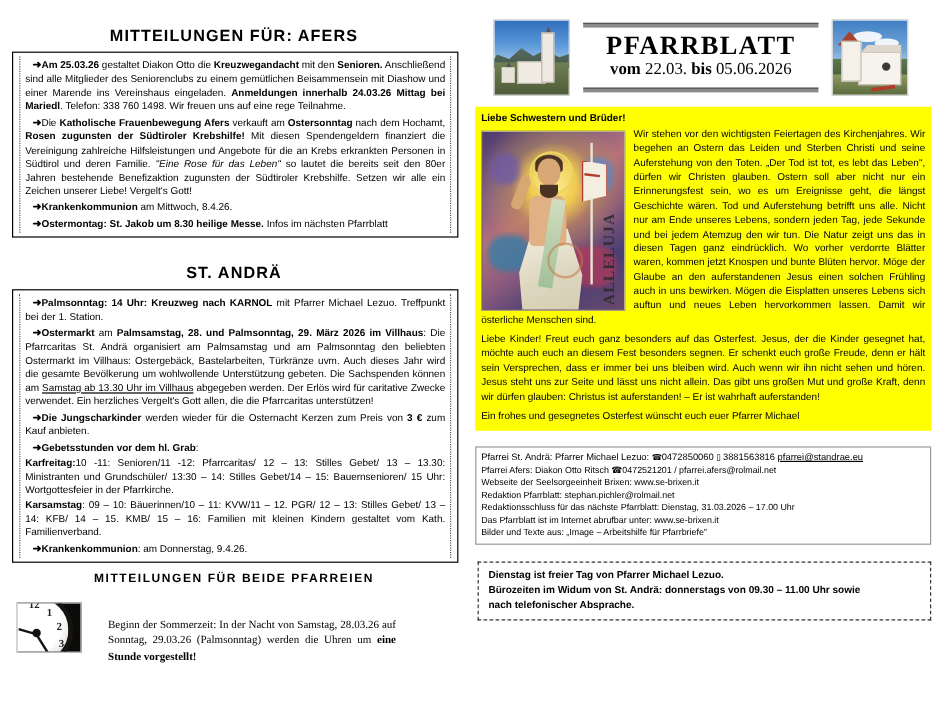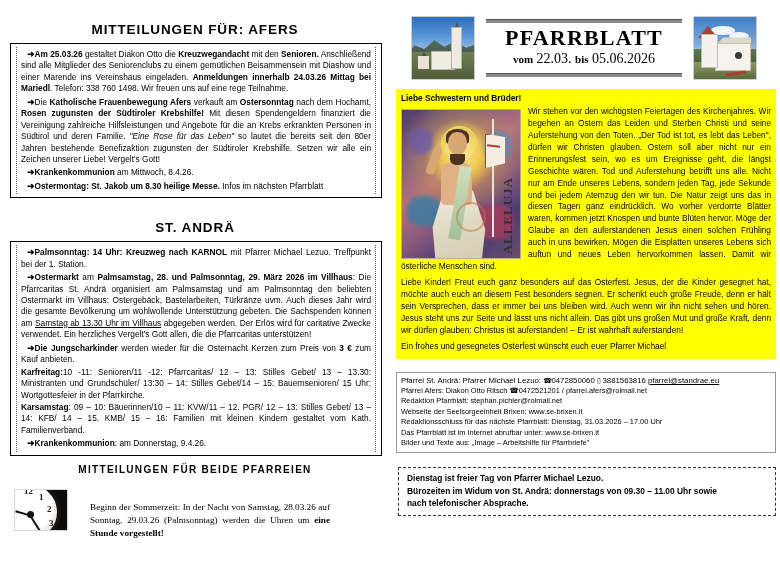--- a/index.html
+++ b/index.html
@@ -271,21 +271,21 @@
     font-weight: bold;
     font-size: 13.5px;
     letter-spacing: 0.6px;
     line-height: 1.3;
   }
   .t-date {
     font-family: "Liberation Serif", serif;
     font-size: 14px;
     line-height: 1.35;
   }
-  .t-date .sm { font-size: 11px; font-weight: bold; }
+  .t-date .sm { font-size: 14px; font-weight: bold; }
 
   .yellow {
     background: #ffff00;
     margin: 9px 4px 0 6px;
     padding: 4px 5px 5px 5px;
     font-size: 8.3px;
     line-height: 1.44;
     text-align: justify;
     position: relative;
   }
@@ -417,20 +417,21 @@
         </div>
     </div>
 
     <div class="section-title">ST. ANDRÄ</div>
 
     <div class="notice-box">
       <div class="inner" id="andrae-items">
           <p class="item hang"><span class="arrow">➜</span><b>Palmsonntag: 14 Uhr: Kreuzweg nach KARNOL</b> mit Pfarrer Michael Lezuo. Treffpunkt bei der 1. Station.</p>
           <p class="item hang"><span class="arrow">➜</span><b>Ostermarkt</b> am <b>Palmsamstag, 28. und Palmsonntag, 29. März 2026 im Villhaus</b>: Die Pfarrcaritas St. Andrä organisiert am Palmsamstag und am Palmsonntag den beliebten Ostermarkt im Villhaus: Ostergebäck, Bastelarbeiten, Türkränze uvm. Auch dieses Jahr wird die gesamte Bevölkerung um wohlwollende Unterstützung gebeten. Die Sachspenden können am <span class="u">Samstag ab 13.30 Uhr im Villhaus</span> abgegeben werden. Der Erlös wird für caritative Zwecke verwendet. Ein herzliches Vergelt's Gott allen, die die Pfarrcaritas unterstützen!</p>
           <p class="item hang"><span class="arrow">➜</span><b>Die Jungscharkinder</b> werden wieder für die Osternacht Kerzen zum Preis von <b>3 €</b> zum Kauf anbieten.</p>
+          <p class="item hang"><span class="arrow">➜</span><b>Gebetsstunden vor dem hl. Grab</b>:</p>
           <p class="item"><b>Karfreitag:</b>10 -11: Senioren/11 -12: Pfarrcaritas/ 12 – 13: Stilles Gebet/ 13 – 13.30: Ministranten und Grundschüler/ 13:30 – 14: Stilles Gebet/14 – 15: Bauernsenioren/ 15 Uhr: Wortgottesfeier in der Pfarrkirche.</p>
           <p class="item"><b>Karsamstag</b>: 09 – 10: Bäuerinnen/10 – 11: KVW/11 – 12. PGR/ 12 – 13: Stilles Gebet/ 13 – 14: KFB/ 14 – 15. KMB/ 15 – 16: Familien mit kleinen Kindern gestaltet vom Kath. Familienverband.</p>
           <p class="item hang"><span class="arrow">➜</span><b>Krankenkommunion</b>: am Donnerstag, 9.4.26.</p>
         </div>
     </div>
 
     <div class="section-title small">MITTEILUNGEN FÜR BEIDE PFARREIEN</div>
 
     <div class="clock-row">
       <div class="clock-photo">
@@ -525,22 +526,22 @@
 
     <div class="contact-box">
       <p class="first">
         <span>Pfarrei St. Andrä: Pfarrer Michael Lezuo:</span>
         <span class="phone-ico">☎</span><span>0472850060</span>
         <span class="phone-ico">▯</span>
         <span>3881563816</span>
         <span class="mail-link">pfarrei@standrae.eu</span>
       </p>
       <p>Pfarrei Afers: Diakon Otto Ritsch ☎0472521201 / pfarrei.afers@rolmail.net</p>
+      <p>Webseite der Seelsorgeeinheit Brixen: www.se-brixen.it</p>
       <p>Redaktion Pfarrblatt: stephan.pichler@rolmail.net</p>
-      <p>Webseite der Seelsorgeeinheit Brixen: www.se-brixen.it</p>
       <p>Redaktionsschluss für das nächste Pfarrblatt: Dienstag, 31.03.2026 – 17.00 Uhr</p>
       <p>Das Pfarrblatt ist im Internet abrufbar unter: www.se-brixen.it</p>
       <p>Bilder und Texte aus: „Image – Arbeitshilfe für Pfarrbriefe"</p>
     </div>
 
     <div class="hours-box">
       <p>Dienstag ist freier Tag von Pfarrer Michael Lezuo.</p>
       <p>Bürozeiten im Widum von St. Andrä: donnerstags von 09.30 – 11.00 Uhr sowie</p>
       <p>nach telefonischer Absprache.</p>
     </div>

